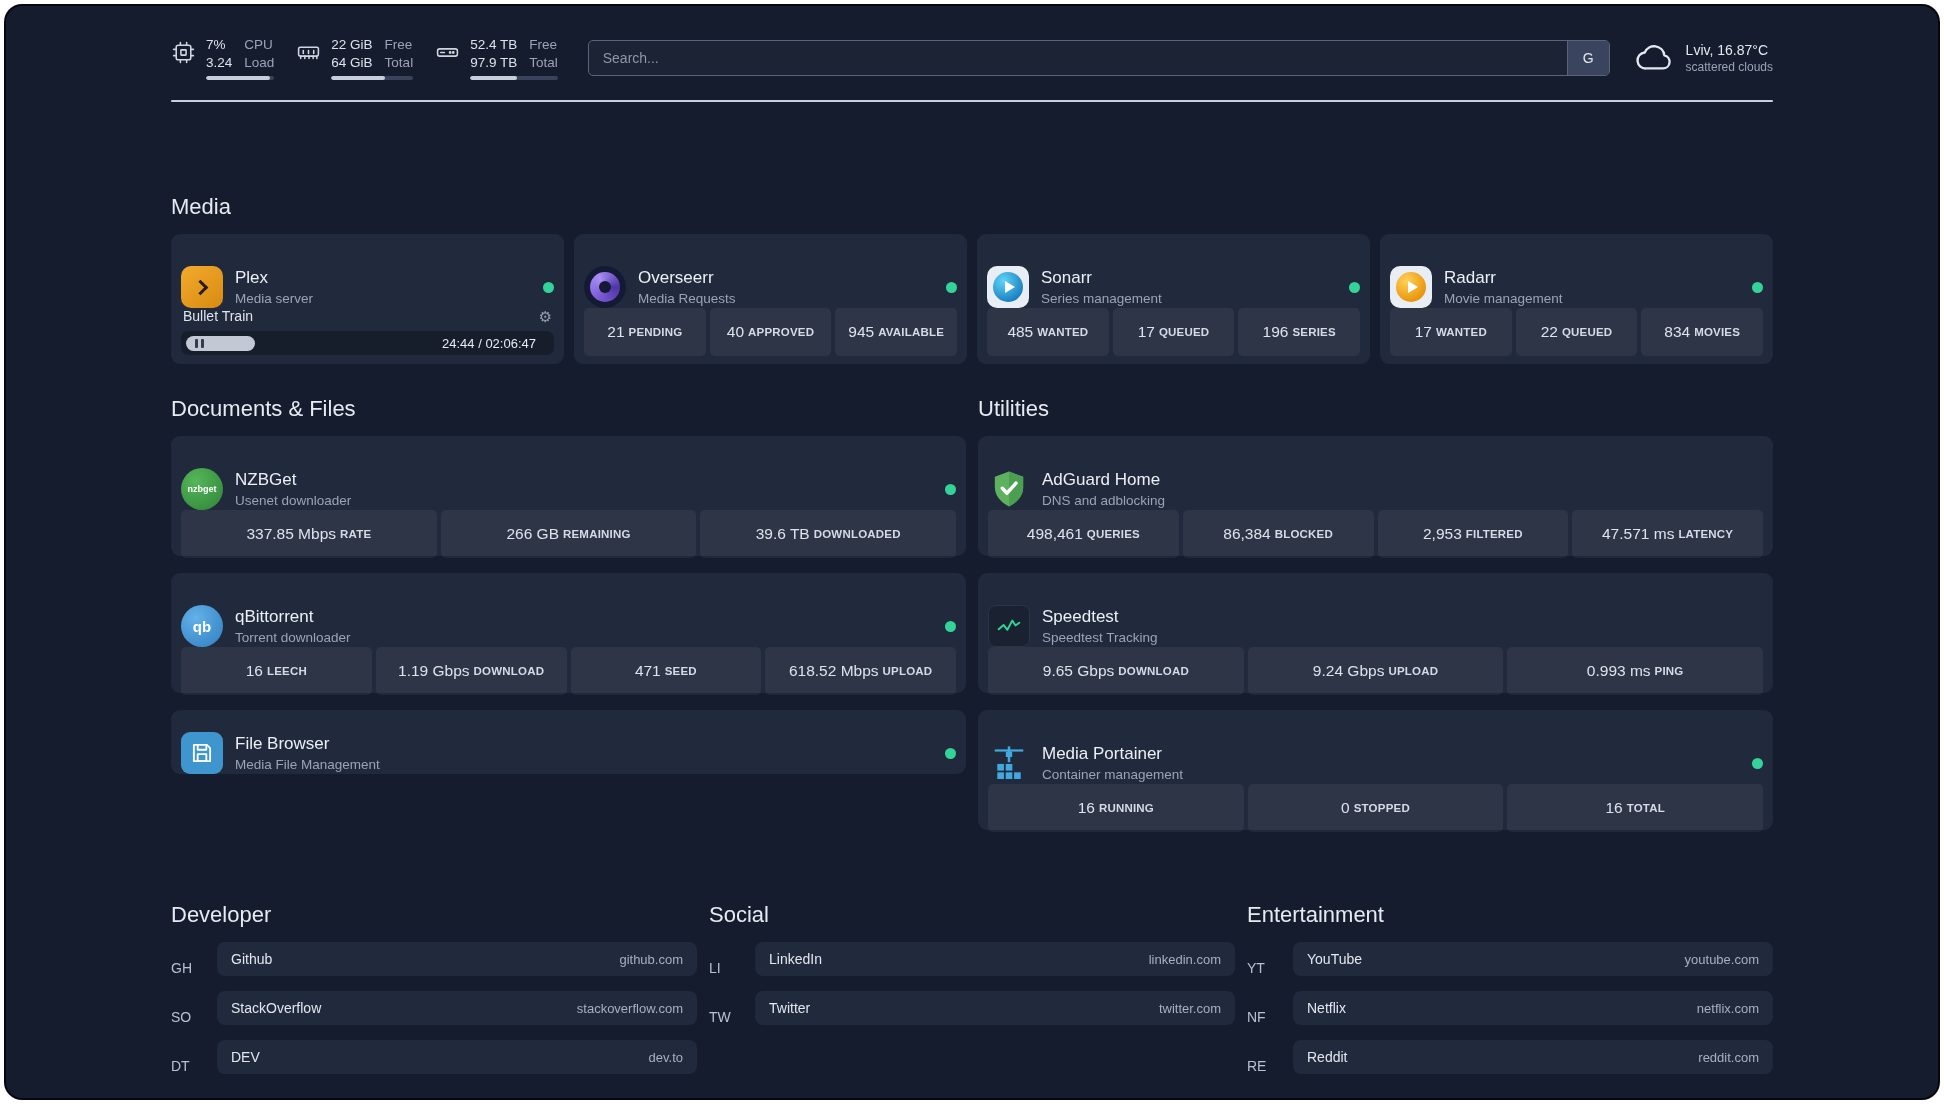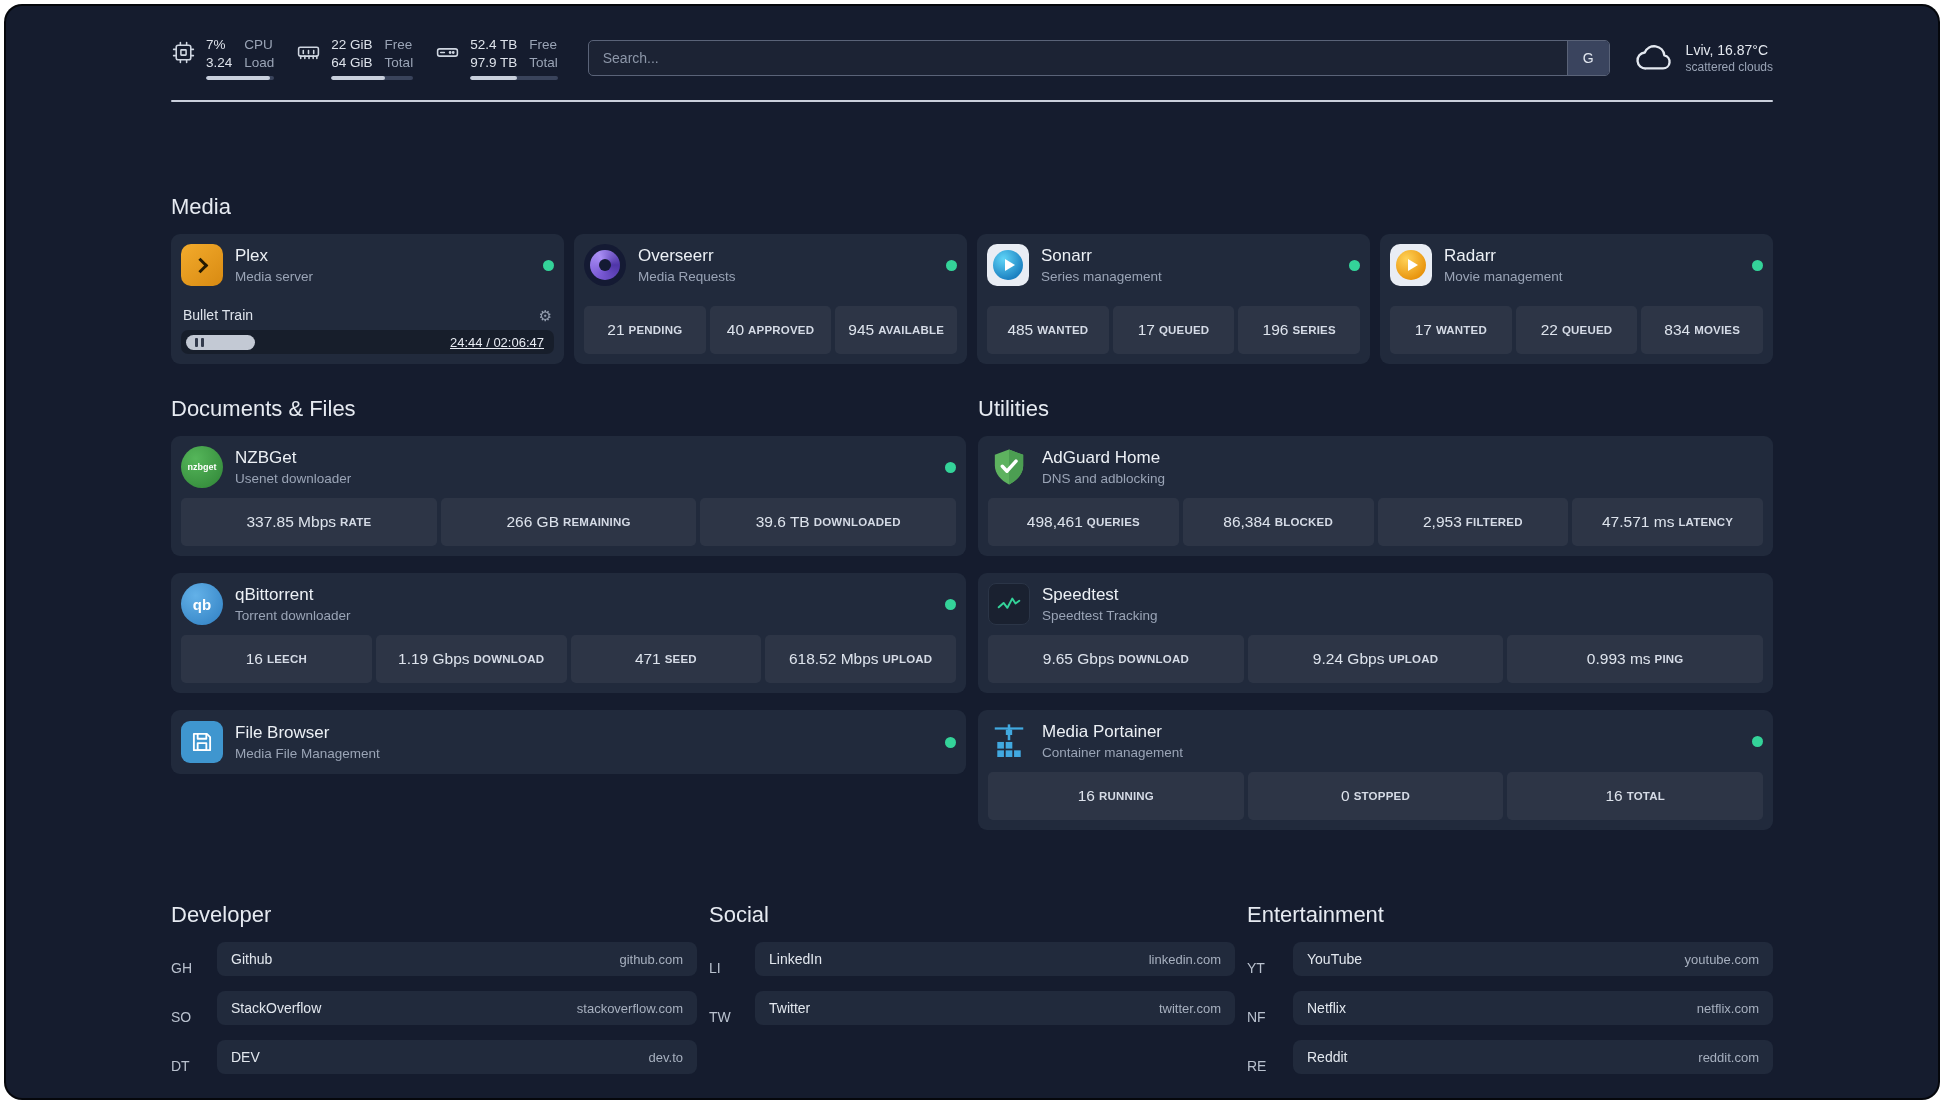--- a/index.html
+++ b/index.html
@@ -52,21 +52,21 @@
   .media-grid { display:grid; grid-template-columns:repeat(4,1fr); gap:10px; }
 
   .card {
     background:#212a3c; border-radius:9px; padding:10px;
     display:flex; flex-direction:column; cursor:pointer;
   }
   .h-media { height:130px; }
   .h-stat  { height:120px; }
   .h-plain { height:64px; justify-content:center; }
 
-  .card-head { display:flex; align-items:center; gap:12px; }
+  .card-head { display:flex; align-items:center; gap:12px;margin-top:22px; }
   .app-icon { width:42px; height:42px; flex:none; display:flex; align-items:center; justify-content:center; position:relative; }
   .app-meta { min-width:0; }
   .app-name { font-size:17px; font-weight:500; color:#ecf0f5; white-space:nowrap; }
   .app-sub  { font-size:13.5px; color:#9aa4b6; margin-top:3px; white-space:nowrap; }
   .dot { width:11px; height:11px; border-radius:50%; background:#34d399; margin-left:auto; flex:none; }
 
   .stats { display:flex; gap:4px; margin-top:auto; }
   .stat {
     flex:1; height:48px; background:rgba(255,255,255,0.055); border-radius:5px;
     display:flex; align-items:center; justify-content:center; gap:4px; min-width:0;
@@ -85,21 +85,21 @@
   .player-bar {
     margin-top:7px; height:24px; background:rgba(0,0,0,0.28); border-radius:7px;
     position:relative; display:flex; align-items:center; padding:0 5px; cursor:pointer;
   }
   .player-fill {
     height:15px; min-width:36px; background:#c3c9d4; border-radius:8px;
     display:flex; align-items:center; padding-left:9px;
   }
   .pause { display:flex; gap:3px; cursor:pointer; }
   .pause i { width:3px; height:9px; background:#333b4c; border-radius:1px; }
-  .player-time { position:absolute; right:10px; font-size:13px; color:#e7ebf2;text-decoration:underline; }
+  .player-time { position:absolute; right:18px; font-size:13px; color:#e7ebf2; }
 
   
   .ic-plex { background:linear-gradient(140deg,#f3ab2c,#d88a12); border-radius:10px; }
   .plex-chevron { width:11px; height:11px; border-top:3.5px solid #241a02; border-right:3.5px solid #241a02; transform:rotate(45deg); margin-left:-4px; }
 
   .ic-overseerr { background:#141a33; border-radius:50%; }
   .ovs-swirl { width:30px; height:30px; border-radius:50%; position:relative;
     background:conic-gradient(from 210deg,#7b5bd6,#a98ef5,#4f35a8,#7b5bd6); }
   .ovs-swirl::after { content:""; position:absolute; inset:9px; border-radius:50%; background:#141a33; }
 

